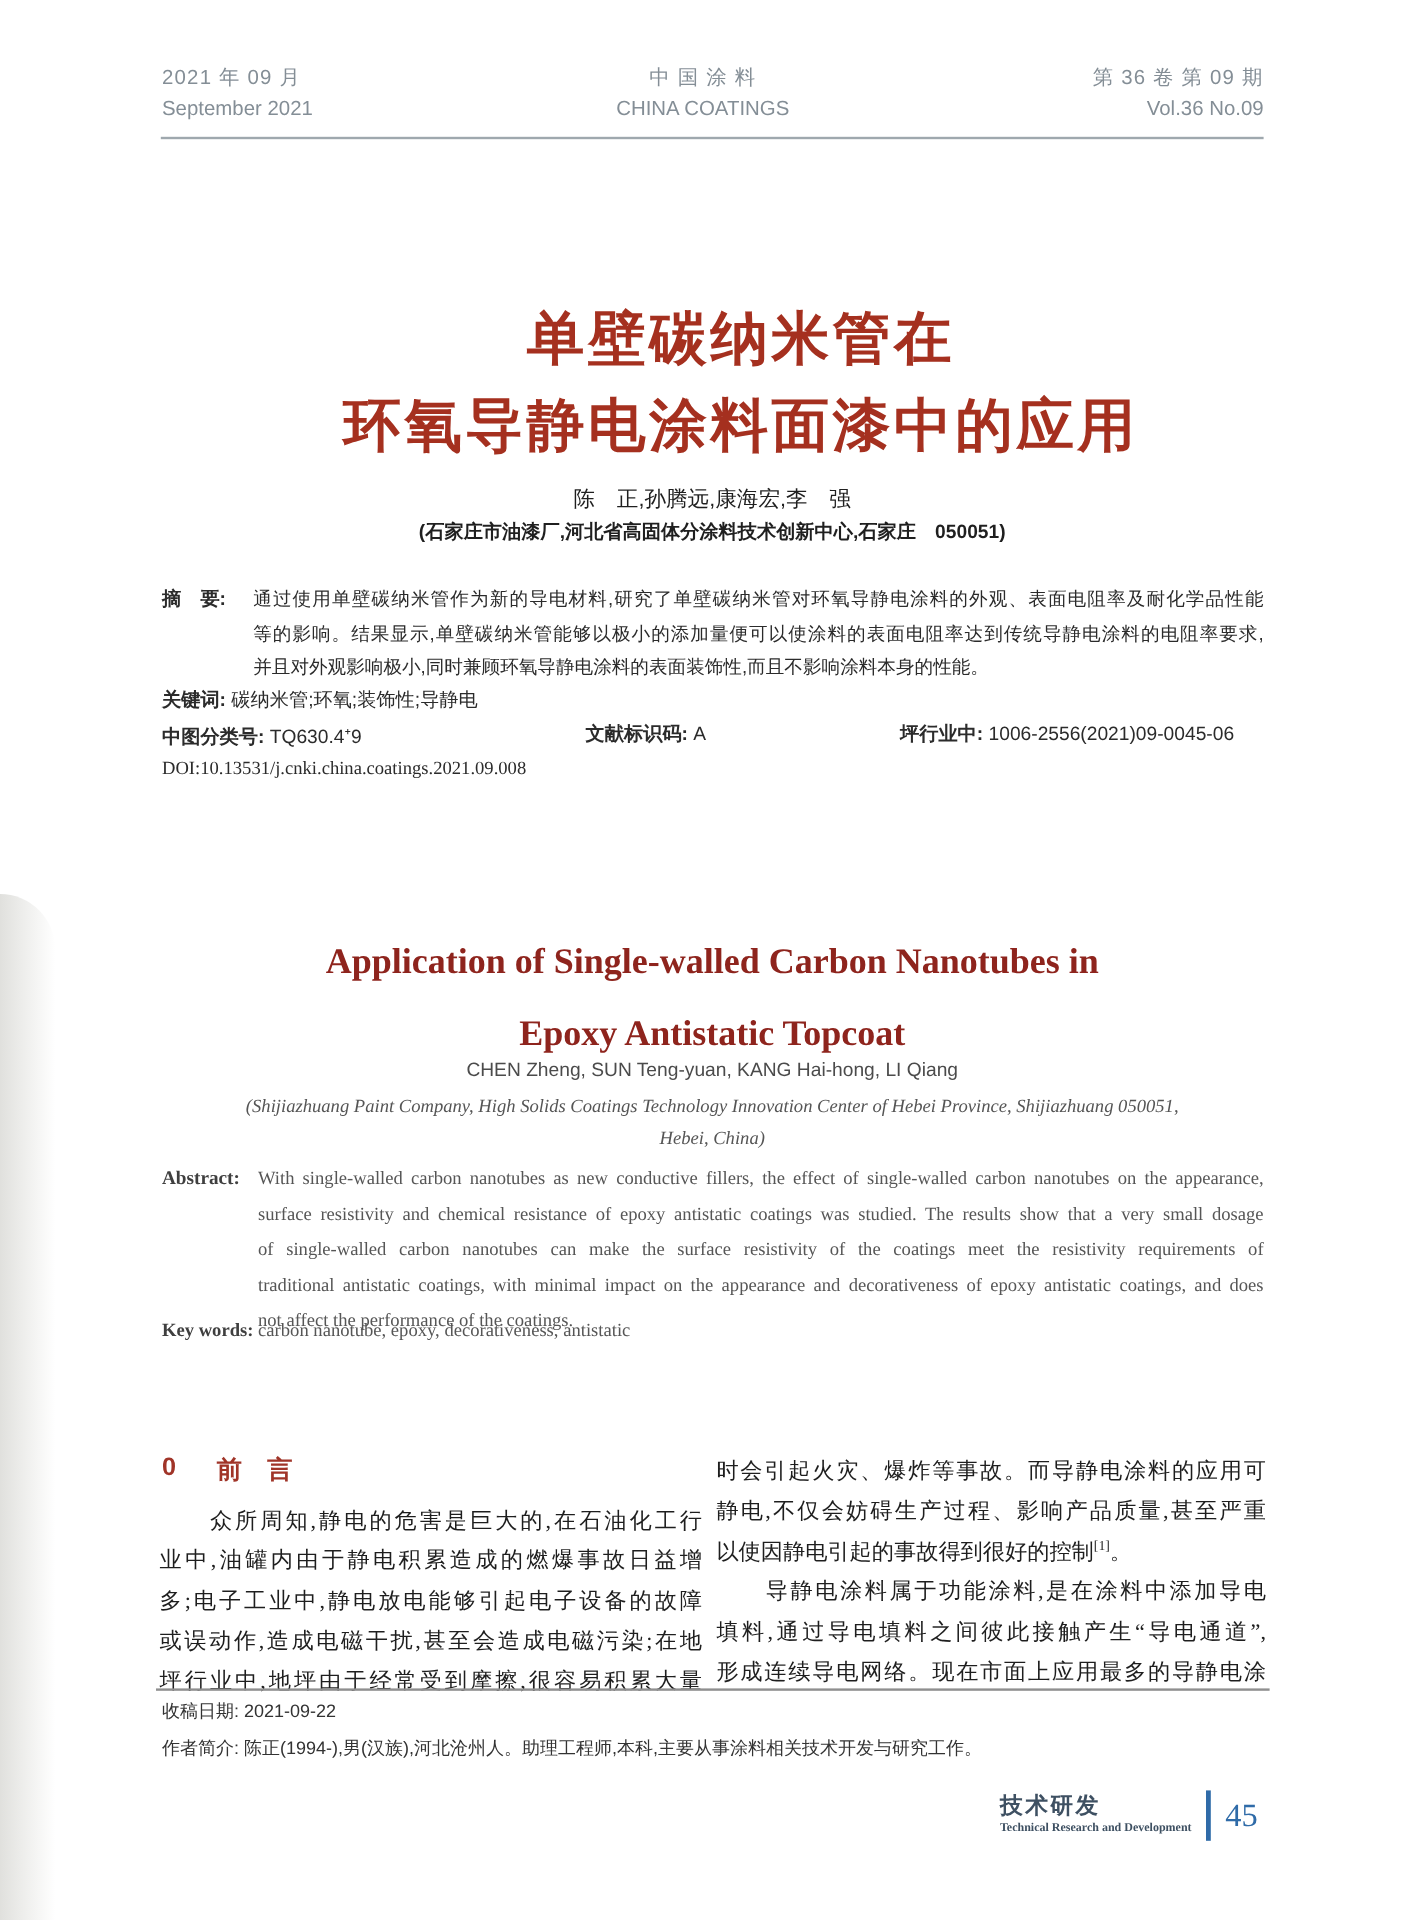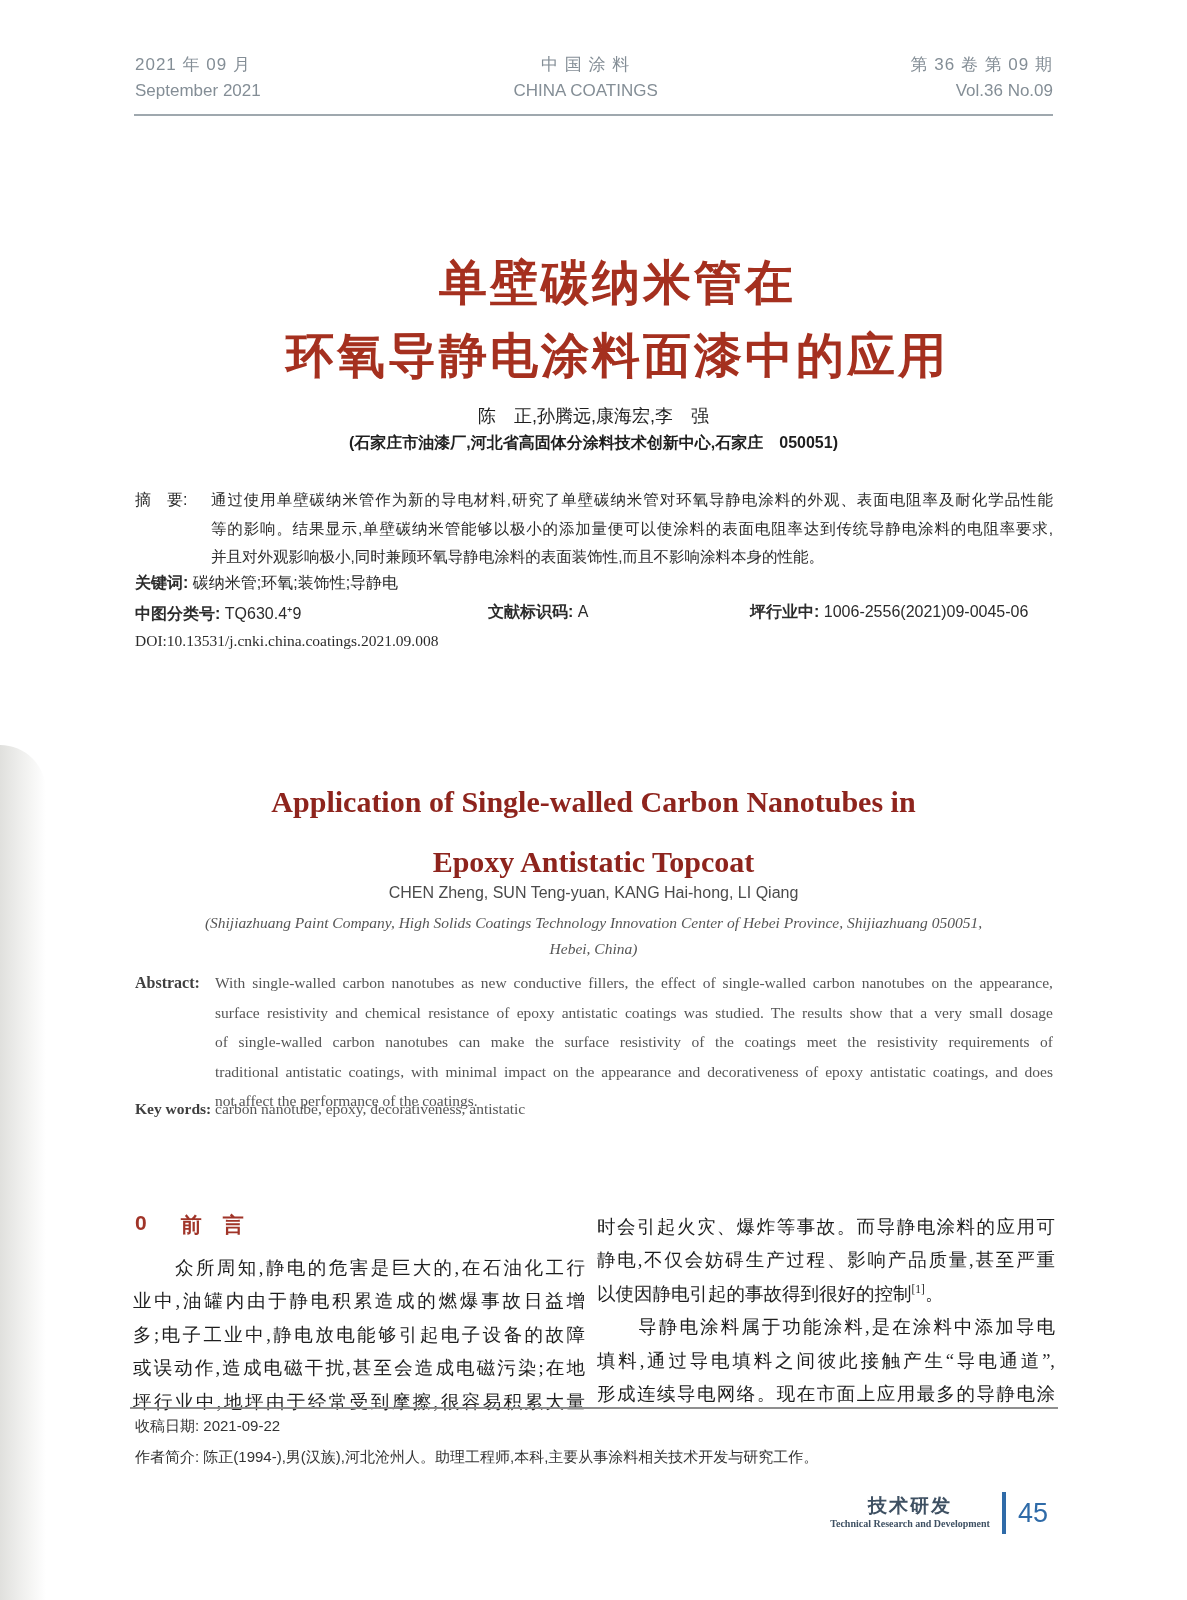--- a/index.html
+++ b/index.html
@@ -30,21 +30,21 @@
   
   .title-cn {
     position:absolute; left:0; top:246px; width:1187px; text-align:center;
     color:#a5301f; font-weight:700; font-size:48px; line-height:73px; letter-spacing:3px;margin-left:24px;
   }
   .authors-cn { position:absolute; left:0; top:404px; width:1187px; text-align:center; font-weight:400; font-size:18px; color:#1f1f1f; }
   .affil-cn   { position:absolute; left:0; top:433px; width:1187px; text-align:center; font-weight:700; font-size:16px; color:#1f1f1f; }
 
   
   .abstract-cn { position:absolute; left:135px; top:486px; width:918px; display:flex; color:#2b2b2b; }
-  .abstract-cn .label { flex:0 0 76px; font-weight:400; font-size:16px; line-height:28.5px; }
+  .abstract-cn .label { flex:0 0 76px; font-weight:700; font-size:16px; line-height:28.5px; }
   .abstract-cn .lines { flex:1; font-size:15.5px; line-height:28.5px; }
 
   .keywords-cn { position:absolute; left:135px; top:573px; width:918px; font-size:16px; color:#2b2b2b; }
   .keywords-cn .label { font-weight:700; }
 
   .meta-row { position:absolute; left:135px; top:602px; width:918px; height:22px; font-size:16px; color:#2b2b2b; }
   .meta-row .m1 { position:absolute; left:0; }
   .meta-row .m2 { position:absolute; left:353px; }
   .meta-row .m3 { position:absolute; left:615px; }
   .meta-row .label { font-weight:700; }
@@ -90,25 +90,25 @@
   
   .footnote-rule { position:absolute; left:130px; top:1407px; width:928px; height:1.6px; background:#8f8f8f; }
   .received { position:absolute; left:135px; top:1417px; font-size:15px; color:#333; }
   .bio      { position:absolute; left:135px; top:1448px; font-size:15px; color:#333; }
 
   
   .footer {
     position:absolute; right:139px; top:1492px;
     display:flex; align-items:center; gap:12px;
   }
-  .footer .names { text-align:center; }
+  .footer .names { text-align:left; }
   .footer .col-cn { font-size:19px; font-weight:700; letter-spacing:2px; color:#3e5062; line-height:22px; }
   .footer .col-en { font-family:"Liberation Serif", serif; font-weight:700; font-size:10px; color:#3e5062; line-height:14px; }
   .footer .vbar { width:4px; height:42px; background:#2f6ba8; }
-  .footer .pageno { font-family:Liberation Sans, sans-serif; font-size:27px; color:#2f6ba8; }
+  .footer .pageno { font-family:Liberation Serif, serif; font-size:27px; color:#2f6ba8; }
 </style>
 </head>
 <body>
 
 <div class="page">
 
   <div class="scan-shadow"></div>
 
   <div class="header">
     <div class="cell-l">

